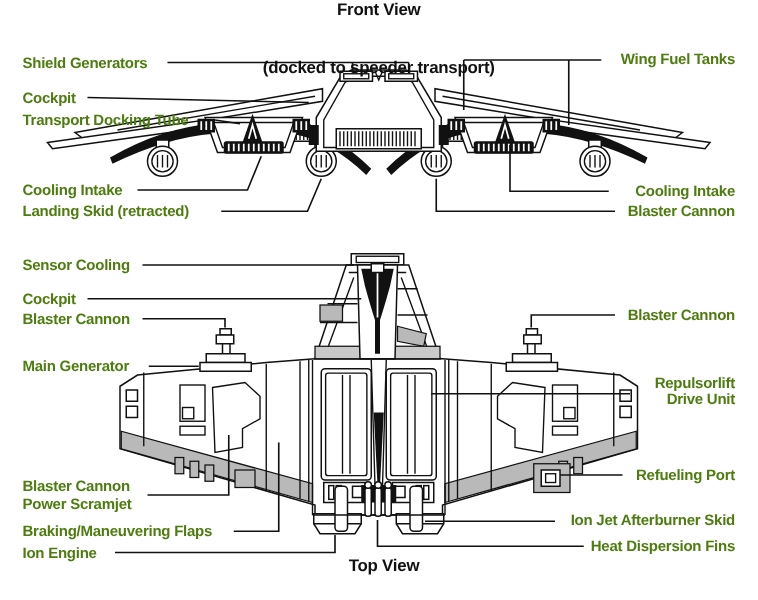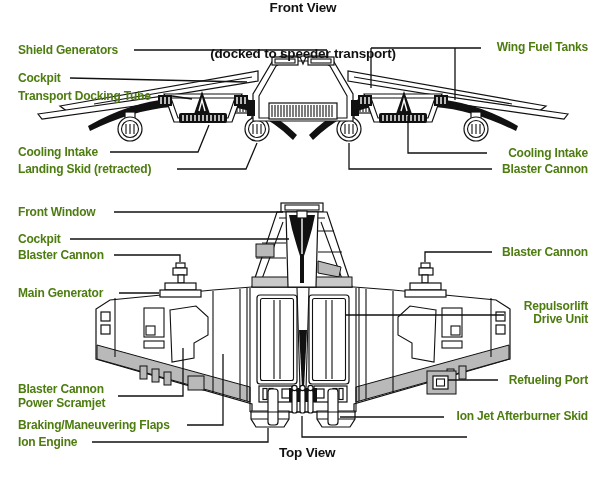--- a/index.html
+++ b/index.html
@@ -198,27 +198,28 @@
 
 <div class="lbl" style="left:18px;top:44px;">Shield Generators</div>
 <div class="lbl" style="left:18px;top:72px;">Cockpit</div>
 <div class="lbl" style="left:18px;top:90px;">Transport Docking Tube</div>
 <div class="lbl" style="left:18px;top:146px;">Cooling Intake</div>
 <div class="lbl" style="left:18px;top:163px;">Landing Skid (retracted)</div>
 <div class="lbl right" style="right:18px;top:41px;">Wing Fuel Tanks</div>
 <div class="lbl right" style="right:18px;top:147px;">Cooling Intake</div>
 <div class="lbl right" style="right:18px;top:163px;">Blaster Cannon</div>
 
-<div class="lbl" style="left:18px;top:206px;">Front Window</div>
+<div class="lbl" style="left:18px;top:206px;">Sensor Cooling</div>
 <div class="lbl" style="left:18px;top:233px;">Cockpit</div>
 <div class="lbl" style="left:18px;top:249px;">Blaster Cannon</div>
 <div class="lbl" style="left:18px;top:287px;">Main Generator</div>
 <div class="lbl right" style="right:18px;top:246px;">Blaster Cannon</div>
 <div class="lbl right" style="right:18px;top:300px;">Repulsorlift</div>
 <div class="lbl right" style="right:18px;top:313px;">Drive Unit</div>
 <div class="lbl right" style="right:18px;top:374px;">Refueling Port</div>
 <div class="lbl right" style="right:18px;top:410px;">Ion Jet Afterburner Skid</div>
+<div class="lbl right" style="right:18px;top:431px;">Heat Dispersion Fins</div>
 <div class="lbl" style="left:18px;top:383px;">Blaster Cannon</div>
 <div class="lbl" style="left:18px;top:397px;">Power Scramjet</div>
 <div class="lbl" style="left:18px;top:419px;">Braking/Maneuvering Flaps</div>
 <div class="lbl" style="left:18px;top:436px;">Ion Engine</div>
 
 </div>
 
 </body></html>

